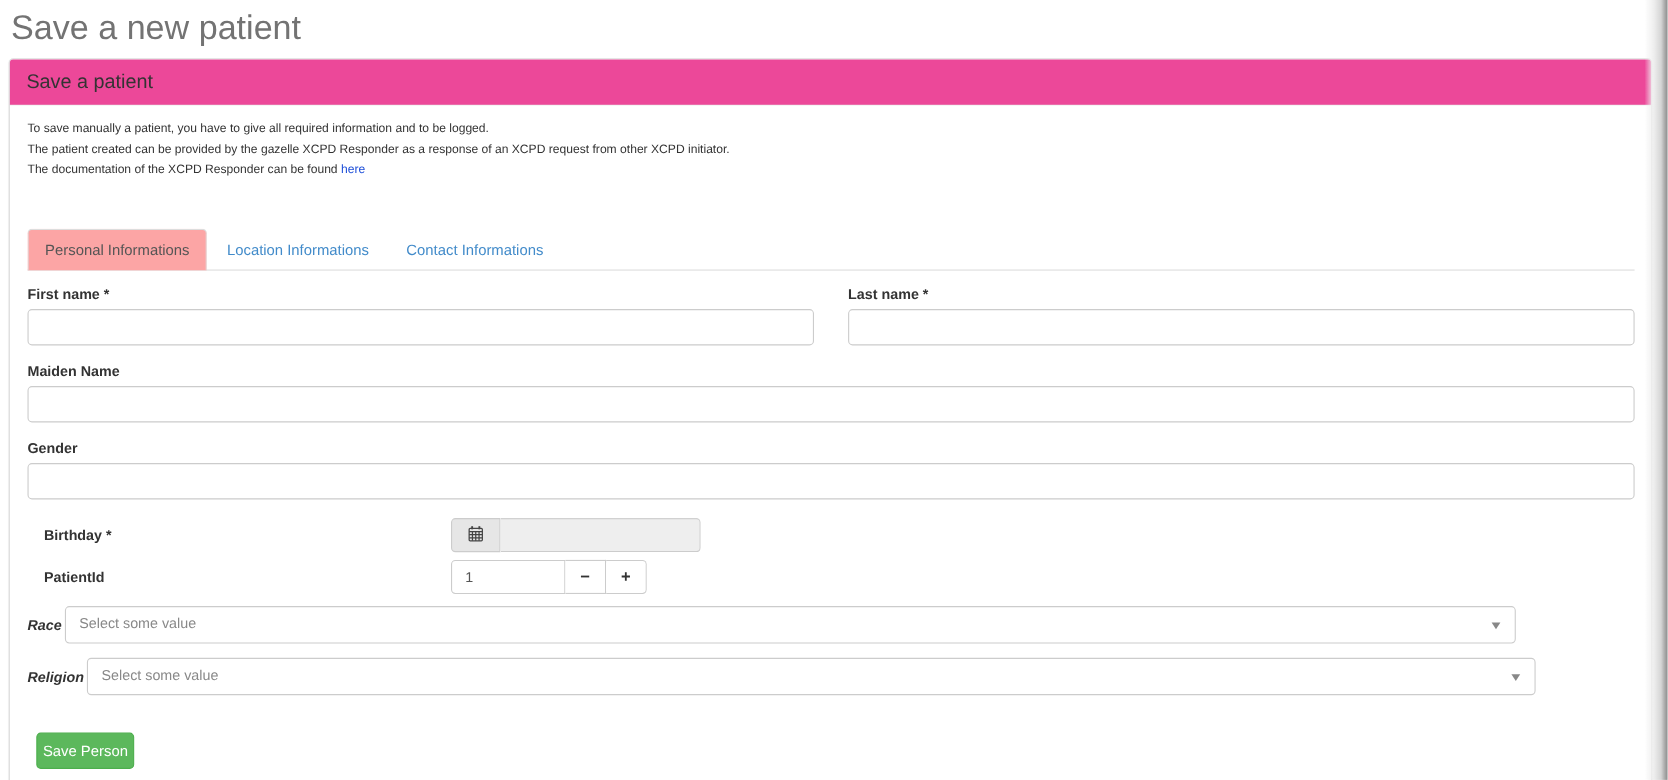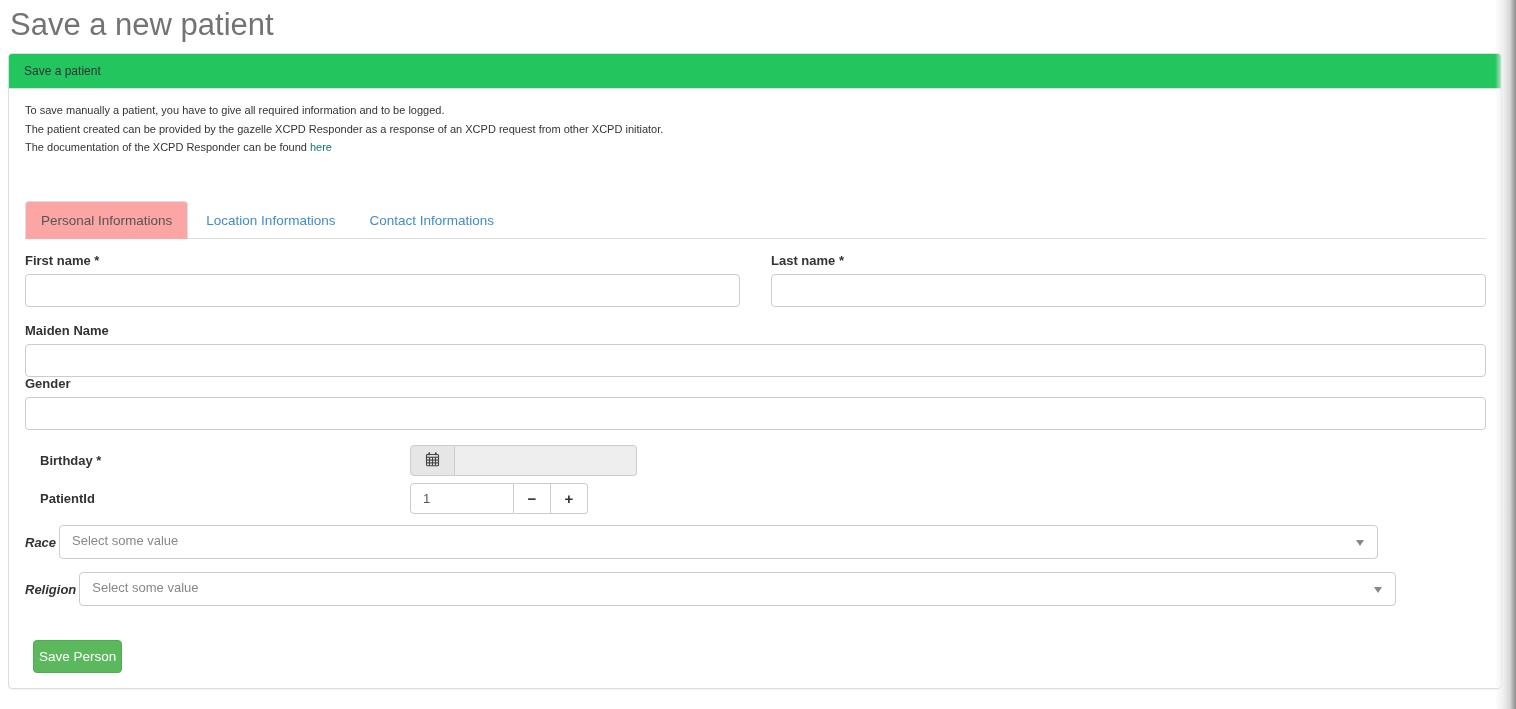--- a/index.html
+++ b/index.html
@@ -25,31 +25,31 @@
 
   
   .panel {
     border: 1px solid #ddd;
     border-radius: 4px;
     box-shadow: 0 1px 1px rgba(0,0,0,.05);
     background: #fff;
   }
   .panel-heading {
     padding: 10px 15px;
-    background: #22c55e;
+    background: #ec4899;
     border-bottom: 1px solid #ddd;
     border-radius: 3px 3px 0 0;
-    font-size: 12px;
+    font-size: 18px;
     color: #333;
   }
   .panel-body { padding: 12px 15px 15px 16px; }
 
   
   .intro p { margin: 0; line-height: 18.7px; font-size: 11px; color: #333; }
-  .intro a { color: #0f766e; text-decoration: none; }
+  .intro a { color: #1d4ed8; text-decoration: none; }
 
   
   .tabs-wrap { margin-top: 44px; }
   ul.nav-tabs {
     list-style: none; margin: 0; padding: 0;
     display: flex;
     border-bottom: 1px solid #ddd;
   }
   ul.nav-tabs li { margin-right: 2px; margin-bottom: -1px; }
   ul.nav-tabs a {
@@ -84,21 +84,21 @@
     width: 100%;
     height: 33px;
     padding: 6px 12px;
     font-size: 13px;
     color: #555;
     background: #fff;
     border: 1px solid #ccc;
     border-radius: 4px;
     outline: none;
   }
-  .form-group { }
+  .form-group { margin-bottom: 17px; }
   .row3 { display: flex; gap: 31px; margin-bottom: 17px; }
   .row3 .col { flex: 1; min-width: 0; }
 
   
   .hrow { display: flex; align-items: flex-start; }
   .hrow .hlbl {
     width: 385px;
     padding: 8px 0 0 15px;
     font-weight: bold;
     font-size: 13px;

